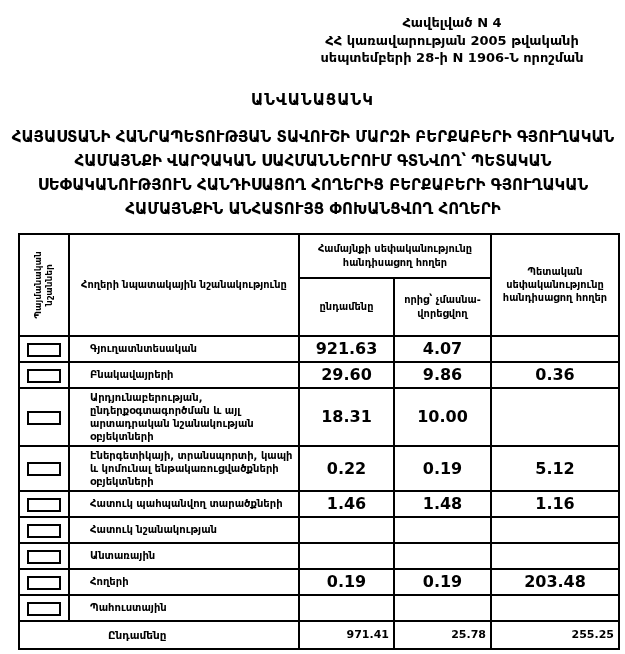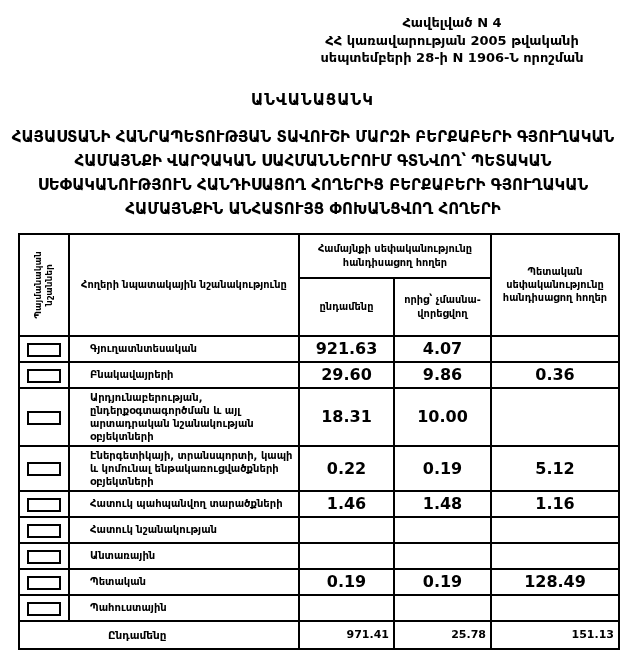--- a/index.html
+++ b/index.html
@@ -200,37 +200,37 @@
       </tr>
       <tr class="row">
         <td class="sym-cell"><span class="symbol-box"></span></td>
         <td class="label-cell">Անտառային</td>
         <td class="num-cell"></td>
         <td class="num-cell"></td>
         <td class="num-cell"></td>
       </tr>
       <tr class="row">
         <td class="sym-cell"><span class="symbol-box"></span></td>
-        <td class="label-cell">Պետական</td>
+        <td class="label-cell">Հողերի</td>
         <td class="num-cell">0.19</td>
         <td class="num-cell">0.19</td>
-        <td class="num-cell">128.49</td>
+        <td class="num-cell">203.48</td>
       </tr>
       <tr class="row">
         <td class="sym-cell"><span class="symbol-box"></span></td>
         <td class="label-cell">Պահուստային</td>
         <td class="num-cell"></td>
         <td class="num-cell"></td>
         <td class="num-cell"></td>
       </tr>
       <tr>
         <td colspan="2" class="total-label">Ընդամենը</td>
         <td class="total-num">971.41</td>
         <td class="total-num">25.78</td>
-        <td class="total-num">151.13</td>
+        <td class="total-num">255.25</td>
       </tr>
     </tbody>
   </table>
 
   <div class="footer">
     <div class="footer-office">
       <div>ղեկավար-նախարար</div>
     </div>
     <div class="signature">Մ. Թոփուզյան</div>
   </div>

